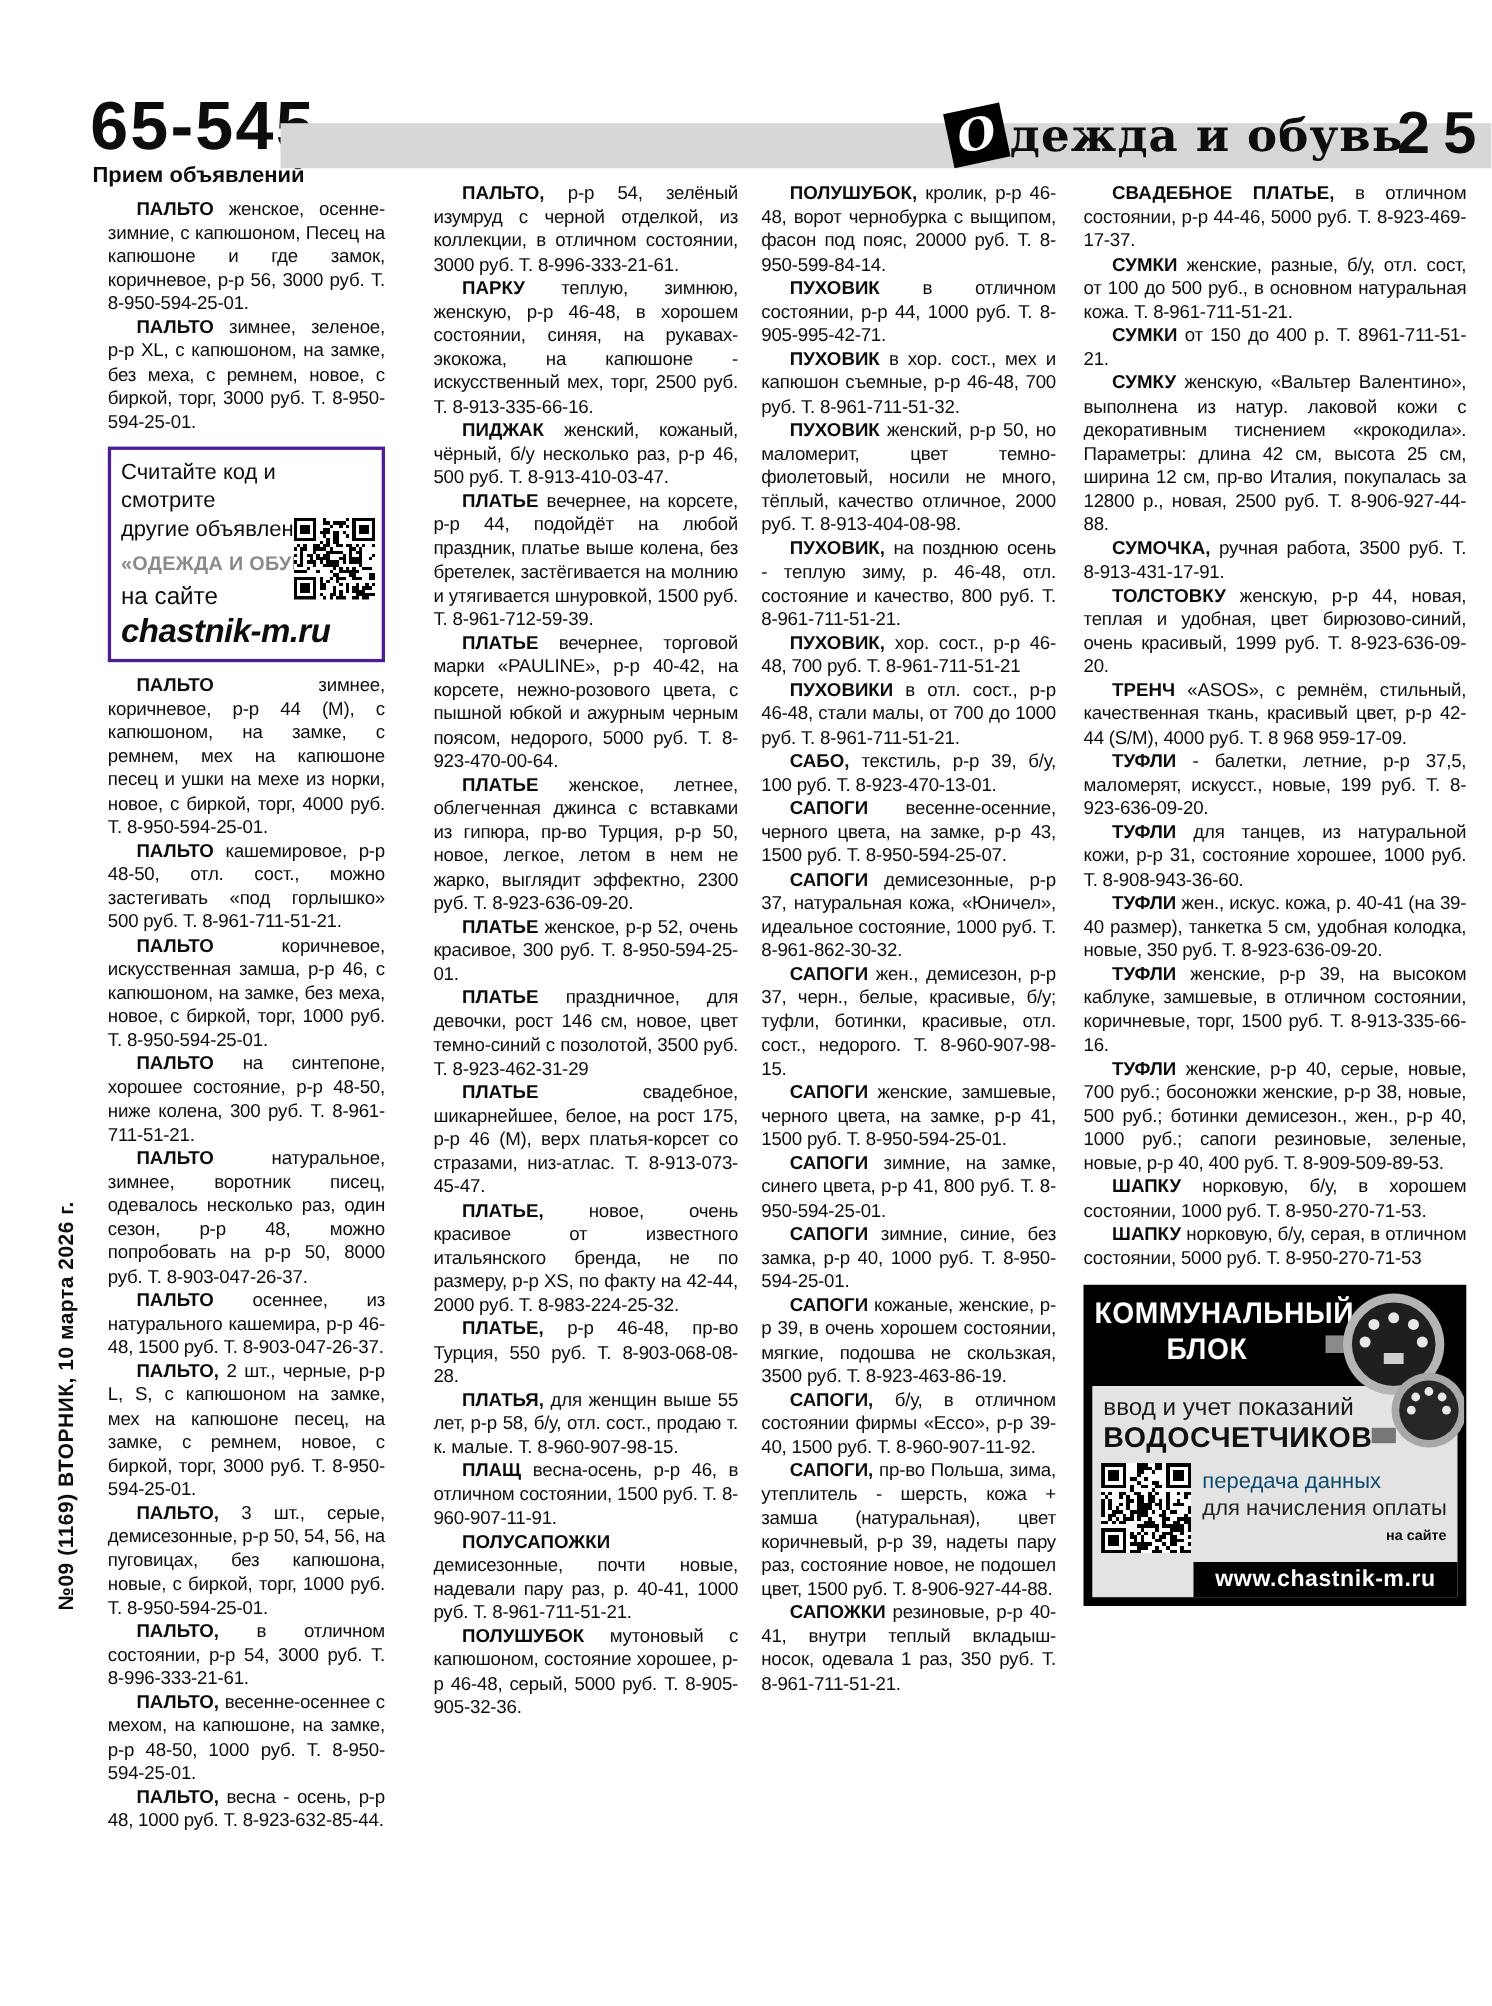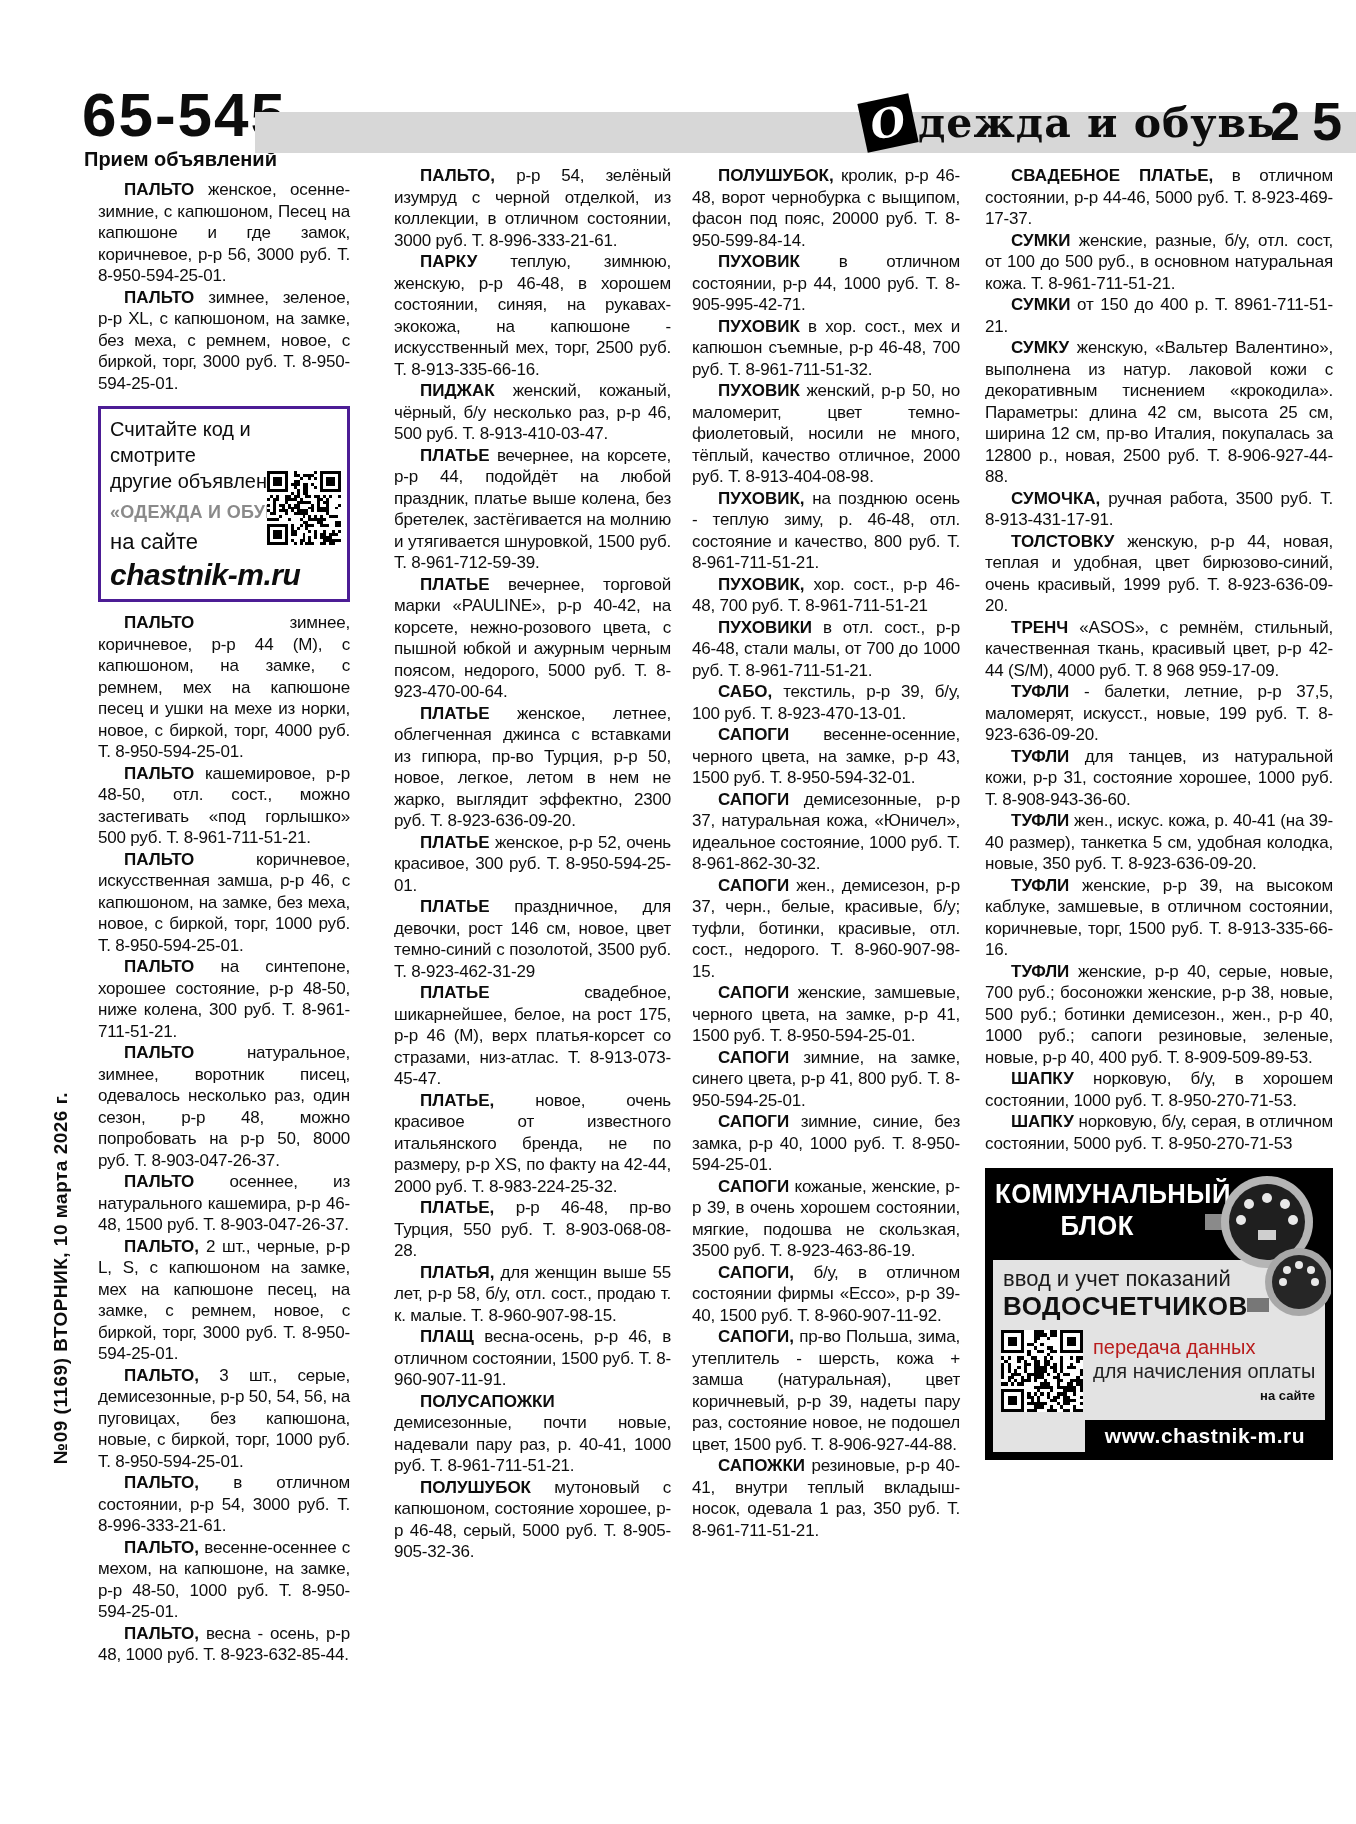--- a/index.html
+++ b/index.html
@@ -48,21 +48,21 @@
   .ub-title{
     position:absolute;left:10px;top:10px;width:215px;color:#fff;font-weight:700;
     font-size:27px;line-height:32px;text-align:center;transform:scaleX(.95);transform-origin:left top;
     letter-spacing:.5px;
   }
   .ub-meter{position:absolute;right:2px;top:2px;z-index:2;}
   .ub-panel{position:absolute;left:8px;right:8px;top:92px;bottom:8px;background:#e3e3e3;padding-left:48px;}
   .ub-sub1{position:absolute;left:10px;top:6px;font-size:22px;color:#1a1a1a;}
   .ub-sub2{position:absolute;left:10px;top:31px;font-size:26px;font-weight:700;letter-spacing:.5px;color:#111;}
   .ub-qr{position:absolute;left:8px;top:70px;}
-  .ub-l1{position:absolute;left:100px;top:76px;font-size:20px;color:#b91c1c;}
+  .ub-l1{position:absolute;left:100px;top:76px;font-size:20px;color:#0c4a6e;}
   .ub-l2{position:absolute;left:100px;top:100px;font-size:20px;color:#222;}
   .ub-sitelabel{position:absolute;right:10px;top:128px;font-size:13px;font-weight:700;}
   .ub-url{
     position:absolute;left:92px;right:0;bottom:0;height:32px;background:#000;color:#fff;
     font-weight:700;font-size:21px;line-height:32px;text-align:center;letter-spacing:.5px;
   }
 </style>
 </head>
 <body style="--bar: #d7d7d7; --cat: #8a8a8a;">
 
@@ -338,21 +338,21 @@
     <div class="col col3">
       <div>
           <p class="ad"><span class="ad-head">ПОЛУШУБОК,</span><span> кролик, р-р 46-48, ворот чернобурка с выщипом, фасон под пояс, 20000 руб. Т. 8-950-599-84-14.</span></p>
           <p class="ad"><span class="ad-head">ПУХОВИК</span><span> в отличном состоянии, р-р 44, 1000 руб. Т. 8-905-995-42-71.</span></p>
           <p class="ad"><span class="ad-head">ПУХОВИК</span><span> в хор. сост., мех и капюшон съемные, р-р 46-48, 700 руб. Т. 8-961-711-51-32.</span></p>
           <p class="ad"><span class="ad-head">ПУХОВИК</span><span> женский, р-р 50, но маломерит, цвет темно-фиолетовый, носили не много, тёплый, качество отличное, 2000 руб. Т. 8-913-404-08-98.</span></p>
           <p class="ad"><span class="ad-head">ПУХОВИК,</span><span> на позднюю осень - теплую зиму, р. 46-48, отл. состояние и качество, 800 руб. Т. 8-961-711-51-21.</span></p>
           <p class="ad"><span class="ad-head">ПУХОВИК,</span><span> хор. сост., р-р 46-48, 700 руб. Т. 8-961-711-51-21</span></p>
           <p class="ad"><span class="ad-head">ПУХОВИКИ</span><span> в отл. сост., р-р 46-48, стали малы, от 700 до 1000 руб. Т. 8-961-711-51-21.</span></p>
           <p class="ad"><span class="ad-head">САБО,</span><span> текстиль, р-р 39, б/у, 100 руб. Т. 8-923-470-13-01.</span></p>
-          <p class="ad"><span class="ad-head">САПОГИ</span><span> весенне-осенние, черного цвета, на замке, р-р 43, 1500 руб. Т. 8-950-594-32-01.</span></p>
+          <p class="ad"><span class="ad-head">САПОГИ</span><span> весенне-осенние, черного цвета, на замке, р-р 43, 1500 руб. Т. 8-950-594-25-07.</span></p>
           <p class="ad"><span class="ad-head">САПОГИ</span><span> демисезонные, р-р 37, натуральная кожа, «Юничел», идеальное состояние, 1000 руб. Т. 8-961-862-30-32.</span></p>
           <p class="ad"><span class="ad-head">САПОГИ</span><span> жен., демисезон, р-р 37, черн., белые, красивые, б/у; туфли, ботинки, красивые, отл. сост., недорого. Т. 8-960-907-98-15.</span></p>
           <p class="ad"><span class="ad-head">САПОГИ</span><span> женские, замшевые, черного цвета, на замке, р-р 41, 1500 руб. Т. 8-950-594-25-01.</span></p>
           <p class="ad"><span class="ad-head">САПОГИ</span><span> зимние, на замке, синего цвета, р-р 41, 800 руб. Т. 8-950-594-25-01.</span></p>
           <p class="ad"><span class="ad-head">САПОГИ</span><span> зимние, синие, без замка, р-р 40, 1000 руб. Т. 8-950-594-25-01.</span></p>
           <p class="ad"><span class="ad-head">САПОГИ</span><span> кожаные, женские, р-р 39, в очень хорошем состоянии, мягкие, подошва не скользкая, 3500 руб. Т. 8-923-463-86-19.</span></p>
           <p class="ad"><span class="ad-head">САПОГИ,</span><span> б/у, в отличном состоянии фирмы «Ессо», р-р 39-40, 1500 руб. Т. 8-960-907-11-92.</span></p>
           <p class="ad"><span class="ad-head">САПОГИ,</span><span> пр-во Польша, зима, утеплитель - шерсть, кожа + замша (натуральная), цвет коричневый, р-р 39, надеты пару раз, состояние новое, не подошел цвет, 1500 руб. Т. 8-906-927-44-88.</span></p>
           <p class="ad"><span class="ad-head">САПОЖКИ</span><span> резиновые, р-р 40-41, внутри теплый вкладыш-носок, одевала 1 раз, 350 руб. Т. 8-961-711-51-21.</span></p>
         </div>

